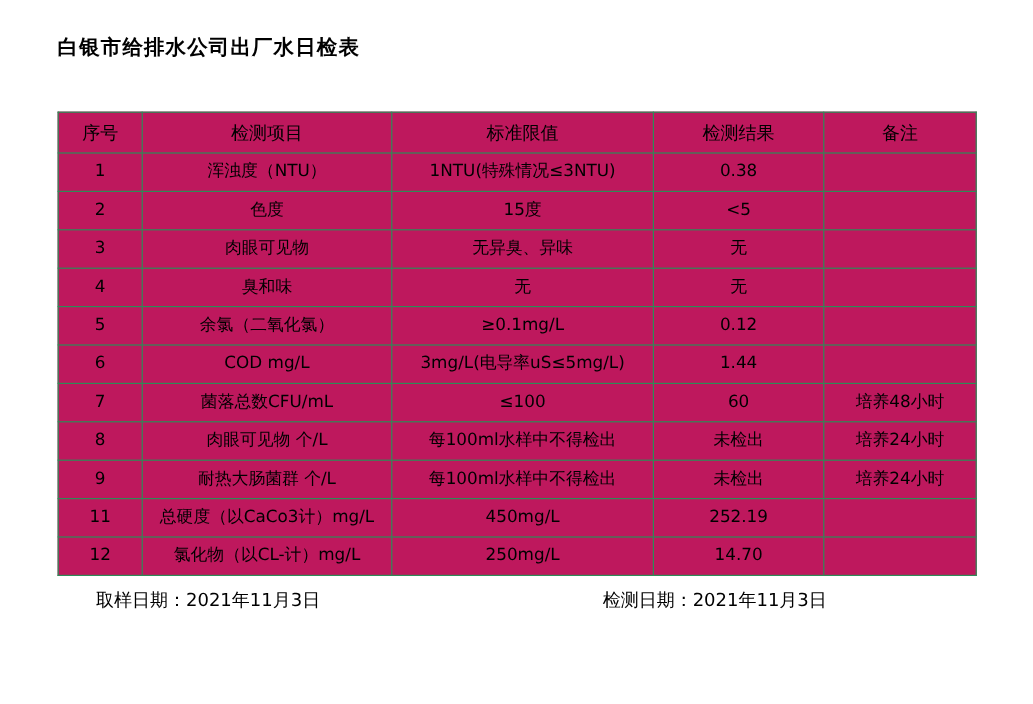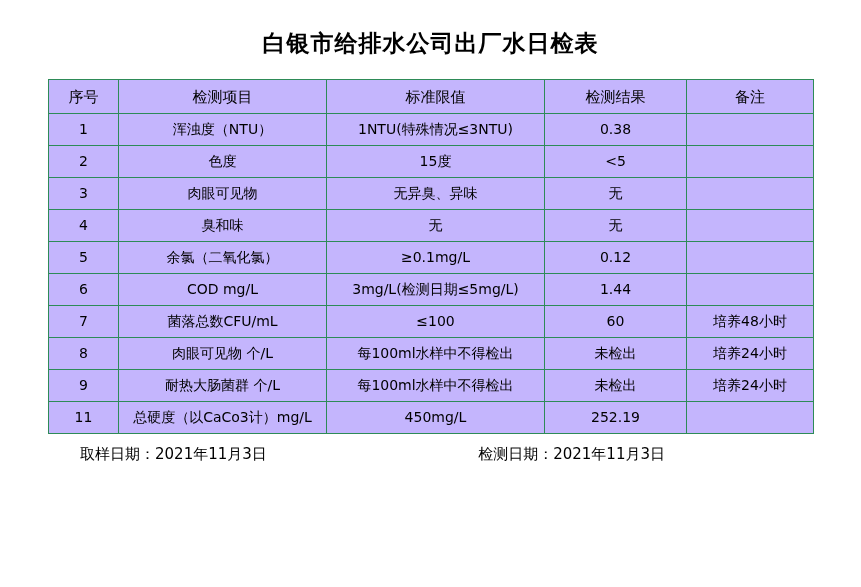--- a/index.html
+++ b/index.html
@@ -15,34 +15,34 @@
     overflow: hidden;
   }
   .page {
     position: relative;
     width: 861px;
     height: 587px;
     box-sizing: border-box;
     padding: 0 48px;
   }
   .doc-title {
-    text-align: center;
-    font-size: 23px;
+    font-size: 17px;
     font-weight: 700;
     letter-spacing: 1px;
     padding-top: 28px;
     padding-bottom: 20px;
     font-family: "DejaVu Sans", "Liberation Sans", sans-serif;
   }
   table.report {
     width: 765px;
     border-collapse: collapse;
     table-layout: fixed;
     font-size: 14px;
-    background: #c4b5fd;
+    background: #be185d;
+    margin-top: 22px;
   }
   table.report td, table.report th {
     border: 1px solid #2e8b57;
     height: 31px;
     padding: 0 4px;
     text-align: center;
     vertical-align: middle;
     font-weight: 400;
     font-size: 14px;
     line-height: 1.2;
@@ -65,20 +65,21 @@
   .cell-mixed {
     font-family: "DejaVu Sans", "Liberation Sans", sans-serif;
     font-size: 14px;
   }
   .footer {
     display: flex;
     width: 765px;
     margin-top: 11px;
     font-size: 15px;
     font-family: "DejaVu Sans", "Liberation Sans", sans-serif;
+    gap: 24px;
   }
   .footer .f-item {
     white-space: nowrap;
   }
   .footer .f-sample { width: 285px; text-align: left; padding-left: 32px; }
   .footer .f-test { width: 300px; text-align: right; }
   .footer .f-filler { flex: 1; text-align: left; }
   .footer .f-name { font-weight: 700; }
 </style>
 </head>
@@ -137,21 +138,21 @@
       <tr>
         <td class="cell-num">5</td>
         <td class="cell-mixed">余氯（二氧化氯）</td>
         <td class="cell-mixed">≥0.1mg/L</td>
         <td class="cell-num">0.12</td>
         <td class="cell-mixed"></td>
       </tr>
       <tr>
         <td class="cell-num">6</td>
         <td class="cell-mixed">COD      mg/L</td>
-        <td class="cell-mixed">3mg/L(检测日期≤5mg/L)</td>
+        <td class="cell-mixed">3mg/L(电导率uS≤5mg/L)</td>
         <td class="cell-num">1.44</td>
         <td class="cell-mixed"></td>
       </tr>
       <tr>
         <td class="cell-num">7</td>
         <td class="cell-mixed">菌落总数CFU/mL</td>
         <td class="cell-mixed">≤100</td>
         <td class="cell-num">60</td>
         <td class="cell-mixed">培养48小时</td>
       </tr>
@@ -169,20 +170,27 @@
         <td class="cell-mixed">未检出</td>
         <td class="cell-mixed">培养24小时</td>
       </tr>
       <tr>
         <td class="cell-num">11</td>
         <td class="cell-mixed">总硬度（以CaCo3计）mg/L</td>
         <td class="cell-mixed">450mg/L</td>
         <td class="cell-num">252.19</td>
         <td class="cell-mixed"></td>
       </tr>
+      <tr>
+        <td class="cell-num">12</td>
+        <td class="cell-mixed">氯化物（以CL-计）mg/L</td>
+        <td class="cell-mixed">250mg/L</td>
+        <td class="cell-num">14.70</td>
+        <td class="cell-mixed"></td>
+      </tr>
     </tbody>
   </table>
 
   <div class="footer">
     <div class="f-item f-sample">取样日期：2021年11月3日</div>
     <div class="f-item f-test">检测日期：2021年11月3日</div>
   </div>
 
 </div>
 

